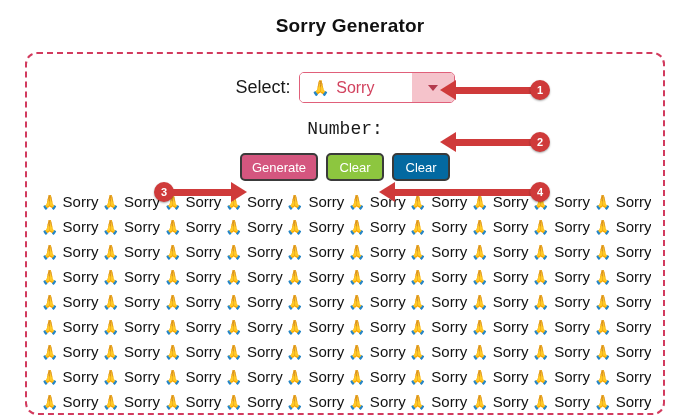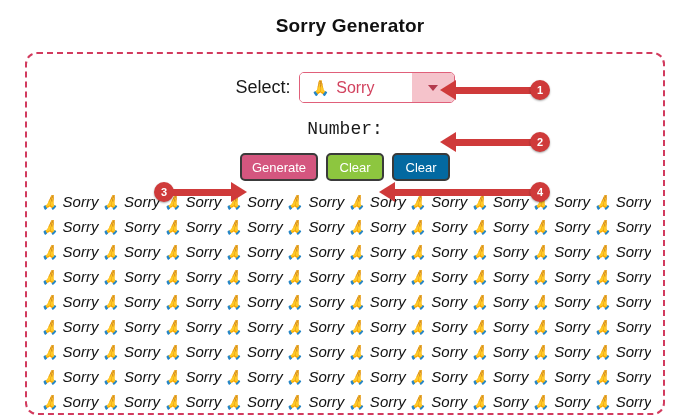--- a/index.html
+++ b/index.html
@@ -127,21 +127,20 @@
     padding: 0 12px;
     font-size: 15px;
     line-height: 25px;
     color: #111111;
     text-align: center;
     white-space: nowrap;
   }
   .sorry-line {
     height: 25px;
     overflow: hidden;
-    font-style: italic;
   }
   .sorry-item { margin: 0 2px; }
   .sorry-item .emoji { font-size: 14px; }
 
   
   #annotations {
     position: absolute;
     left: 0; top: 0;
     width: 700px; height: 417px;
     pointer-events: none;

